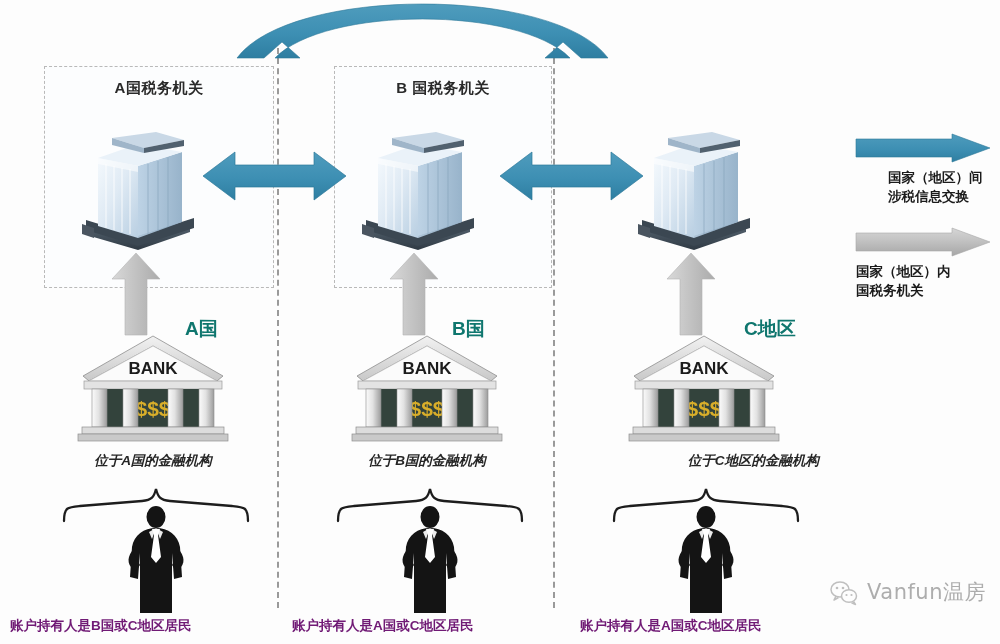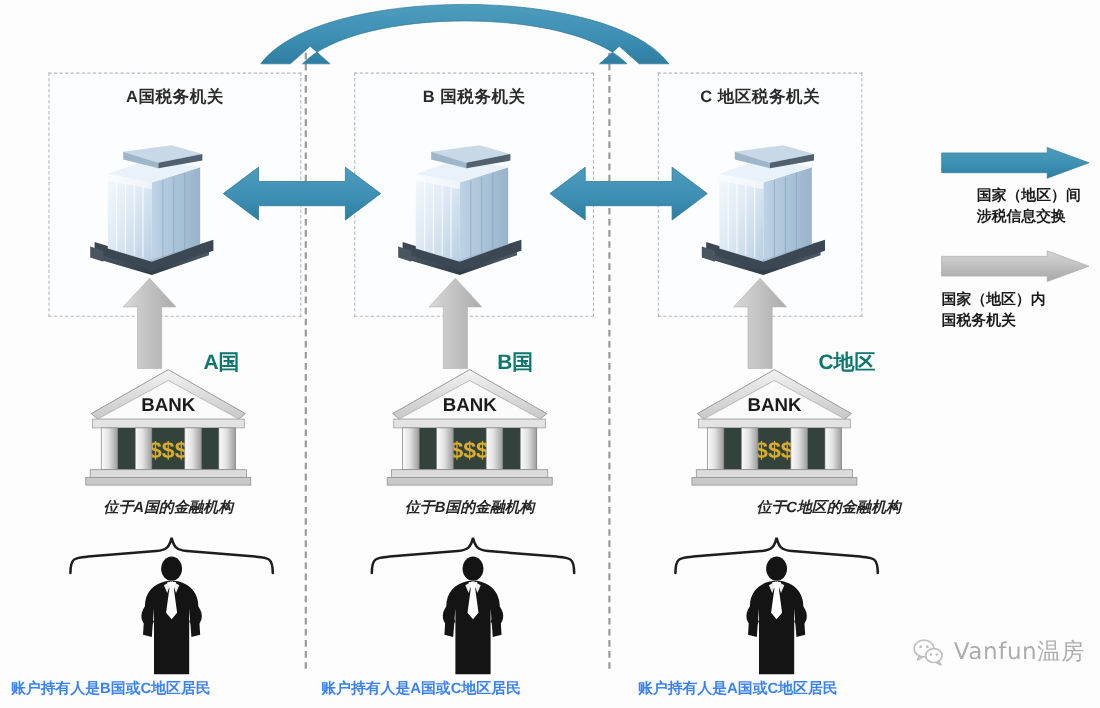--- a/index.html
+++ b/index.html
@@ -61,21 +61,21 @@
     font-weight: bold;
     color: #262626;
     white-space: nowrap;
     text-align: center;
     font-style: italic;
   }
   .caption-bottom {
     position: absolute;
     font-size: 13.5px;
     font-weight: bold;
-    color: #3b82f6;
+    color: #701a75;
     white-space: nowrap;
   }
 
   
   .legend-text {
     position: absolute;
     font-size: 13.5px;
     font-weight: bold;
     color: #1b1b1b;
     line-height: 19px;
@@ -181,21 +181,21 @@
       <line x1="58" y1="41" x2="58" y2="106"></line>
     </g>
     <g stroke="#7f9cb5" stroke-width="1" opacity="0.55">
       <line x1="76" y1="36" x2="76" y2="106"></line>
       <line x1="86" y1="33" x2="86" y2="103"></line>
       <line x1="96" y1="29" x2="96" y2="99"></line>
     </g>
     <polygon points="26,30 66,38 66,44 26,36" fill="#ffffff" opacity="0.55"></polygon>
   </svg>
 
-  <div class="agency-box" style="left:322px; width:218px;">
+  <div class="agency-box" style="left:334px; width:218px;">
     <div class="agency-title">B 国税务机关</div>
   </div>
   <svg class="abs" style="left:352px; top:128px; width:132px; height:128px; z-index:3;" viewBox="0 0 132 128">
     <polygon points="18,108 66,122 118,104 118,92 66,108 18,94" fill="url(#baseGrad)"></polygon>
     <polygon points="14,92 66,108 122,90 122,100 66,118 14,102" fill="#3b4752"></polygon>
     <polygon points="10,96 22,100 22,110 10,106" fill="#4a5560"></polygon>
     <polygon points="26,30 26,98 66,110 66,38" fill="url(#bldgGrad)"></polygon>
     <polygon points="66,38 66,110 110,94 110,24" fill="url(#bldgSide)" opacity="0.92"></polygon>
     <polygon points="26,30 66,16 110,24 66,38" fill="#eaf2f9"></polygon>
     <polygon points="40,10 84,4 112,12 72,20" fill="#c9d8e6"></polygon>
@@ -208,23 +208,20 @@
       <line x1="58" y1="41" x2="58" y2="106"></line>
     </g>
     <g stroke="#7f9cb5" stroke-width="1" opacity="0.55">
       <line x1="76" y1="36" x2="76" y2="106"></line>
       <line x1="86" y1="33" x2="86" y2="103"></line>
       <line x1="96" y1="29" x2="96" y2="99"></line>
     </g>
     <polygon points="26,30 66,38 66,44 26,36" fill="#ffffff" opacity="0.55"></polygon>
   </svg>
 
-  <div class="agency-box" style="left:598px; width:186px;">
-    <div class="agency-title">C 地区税务机关</div>
-  </div>
   <svg class="abs" style="left:628px; top:128px; width:132px; height:128px; z-index:3;" viewBox="0 0 132 128">
     <polygon points="18,108 66,122 118,104 118,92 66,108 18,94" fill="url(#baseGrad)"></polygon>
     <polygon points="14,92 66,108 122,90 122,100 66,118 14,102" fill="#3b4752"></polygon>
     <polygon points="10,96 22,100 22,110 10,106" fill="#4a5560"></polygon>
     <polygon points="26,30 26,98 66,110 66,38" fill="url(#bldgGrad)"></polygon>
     <polygon points="66,38 66,110 110,94 110,24" fill="url(#bldgSide)" opacity="0.92"></polygon>
     <polygon points="26,30 66,16 110,24 66,38" fill="#eaf2f9"></polygon>
     <polygon points="40,10 84,4 112,12 72,20" fill="#c9d8e6"></polygon>
     <polygon points="40,10 40,17 72,25 72,20" fill="#9fb5c9"></polygon>
     <polygon points="72,20 112,12 112,18 72,25" fill="#51616f"></polygon>

